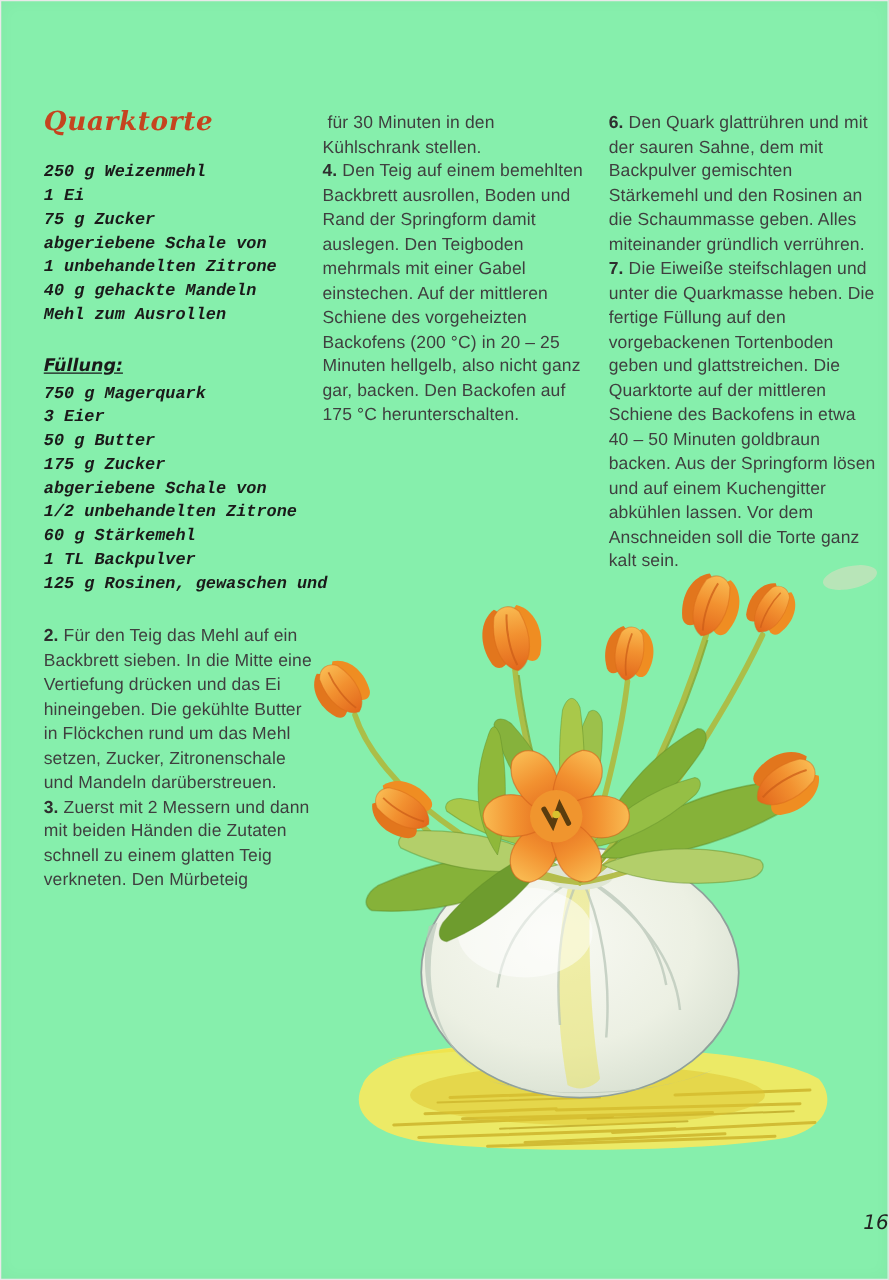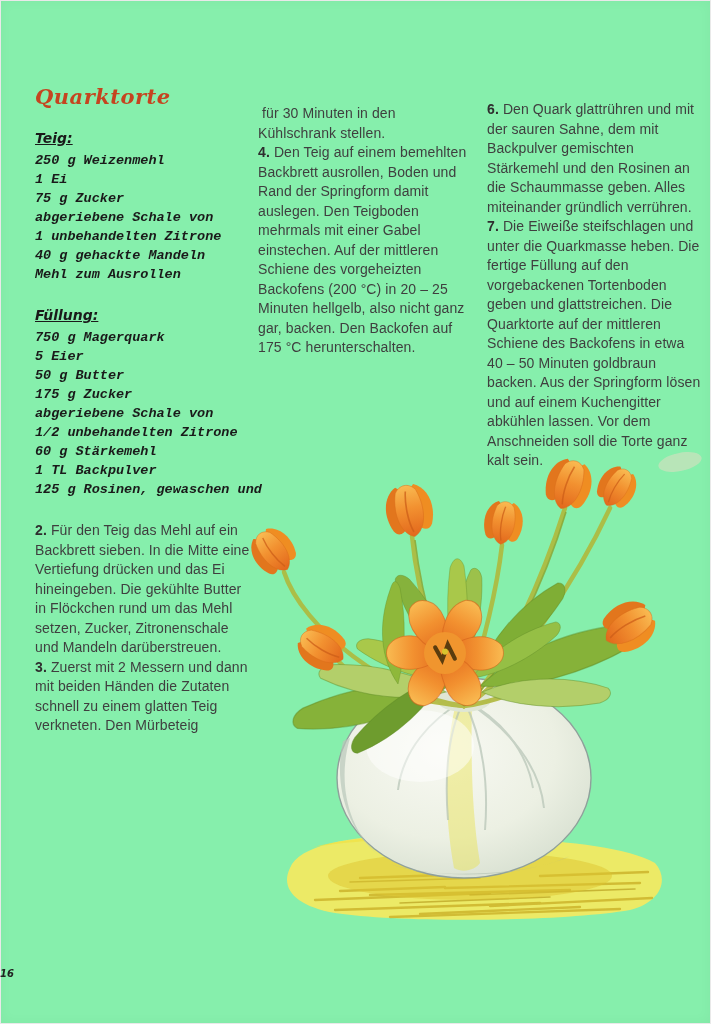--- a/index.html
+++ b/index.html
@@ -44,37 +44,36 @@
   .steps{margin-top:14px;}
   .step{
     margin:0;
     font-size:14px;line-height:19.5px;
     color:#3f3f3f;
     letter-spacing:0.1px;
   }
   .step-num{font-weight:bold;color:#2e2e2e;margin-right:4px;}
   .page-number{
     position:absolute;left:0;right:0;top:968px;
-    text-align:left;
+    text-align:right;
     font-family:"DejaVu Sans",sans-serif;
-    font-style:italic;font-weight:bold;
-    font-size:10px;color:#222;
+    font-style:italic;font-weight:normal;
+    font-size:16px;color:#222;
   }
   .illustration{position:absolute;left:240px;top:448px;width:462px;height:490px;}
 </style>
 </head>
 <body>
 
 <div class="page">
 
   <div class="col col-left">
     <h1 class="title">Quarktorte</h1>
 
     <section>
-      <div class="ing-heading">Teig:</div>
       <div class="ing-list">
 
           <div class="ing-item">250 g Weizenmehl</div>
 
           <div class="ing-item">1 Ei</div>
 
 
           <div class="ing-item">75 g Zucker</div>
 
           <div class="ing-item">abgeriebene Schale von</div>
@@ -86,21 +85,21 @@
           <div class="ing-item">Mehl zum Ausrollen</div>
         </div>
     </section>
 
     <section>
       <div class="ing-heading">Füllung:</div>
       <div class="ing-list">
 
           <div class="ing-item">750 g Magerquark</div>
 
-          <div class="ing-item">5 Eier</div>
+          <div class="ing-item">3 Eier</div>
 
           <div class="ing-item">50 g Butter</div>
 
           <div class="ing-item">175 g Zucker</div>
 
           <div class="ing-item">abgeriebene Schale von</div>
 
           <div class="ing-item">1/2 unbehandelten Zitrone</div>
 
 
@@ -116,31 +115,31 @@
     <div class="steps">
 
 
         <p class="step"><b class="step-num">2.</b><span class="step-text">Für den Teig das Mehl auf ein Backbrett sieben. In die Mitte eine Vertiefung drücken und das Ei hineingeben. Die gekühlte Butter in Flöckchen rund um das Mehl setzen, Zucker, Zitronenschale und Mandeln darüberstreuen.</span></p>
 
         <p class="step"><b class="step-num">3.</b><span class="step-text">Zuerst mit 2 Messern und dann mit beiden Händen die Zutaten schnell zu einem glatten Teig verkneten. Den Mürbeteig</span></p>
       </div>
   </div>
 
   <div class="col col-middle">
-    <div class="steps" style="margin-top:16px">
+    <div class="steps" style="margin-top:0">
 
         <p class="step"><b class="step-num"></b><span class="step-text">für 30 Minuten in den Kühlschrank stellen.</span></p>
 
         <p class="step"><b class="step-num">4.</b><span class="step-text">Den Teig auf einem bemehlten Backbrett ausrollen, Boden und Rand der Springform damit auslegen. Den Teigboden mehrmals mit einer Gabel einstechen. Auf der mittleren Schiene des vorgeheizten Backofens (200 °C) in 20 – 25 Minuten hellgelb, also nicht ganz gar, backen. Den Backofen auf 175 °C herunterschalten.</span></p>
 
       </div>
   </div>
 
   <div class="col col-right">
-    <div class="steps" style="margin-top:12px">
+    <div class="steps" style="margin-top:0">
 
         <p class="step"><b class="step-num">6.</b><span class="step-text">Den Quark glattrühren und mit der sauren Sahne, dem mit Backpulver gemischten Stärkemehl und den Rosinen an die Schaummasse geben. Alles miteinander gründlich verrühren.</span></p>
 
         <p class="step"><b class="step-num">7.</b><span class="step-text">Die Eiweiße steifschlagen und unter die Quarkmasse heben. Die fertige Füllung auf den vorgebackenen Tortenboden geben und glattstreichen. Die Quarktorte auf der mittleren Schiene des Backofens in etwa 40 – 50 Minuten goldbraun backen. Aus der Springform lösen und auf einem Kuchengitter abkühlen lassen. Vor dem Anschneiden soll die Torte ganz kalt sein.</span></p>
       </div>
   </div>
 
   <svg class="illustration" viewBox="0 0 462 490" aria-hidden="true">
     <defs>
       <linearGradient id="petalG" x1="0" y1="1" x2="0" y2="0">

